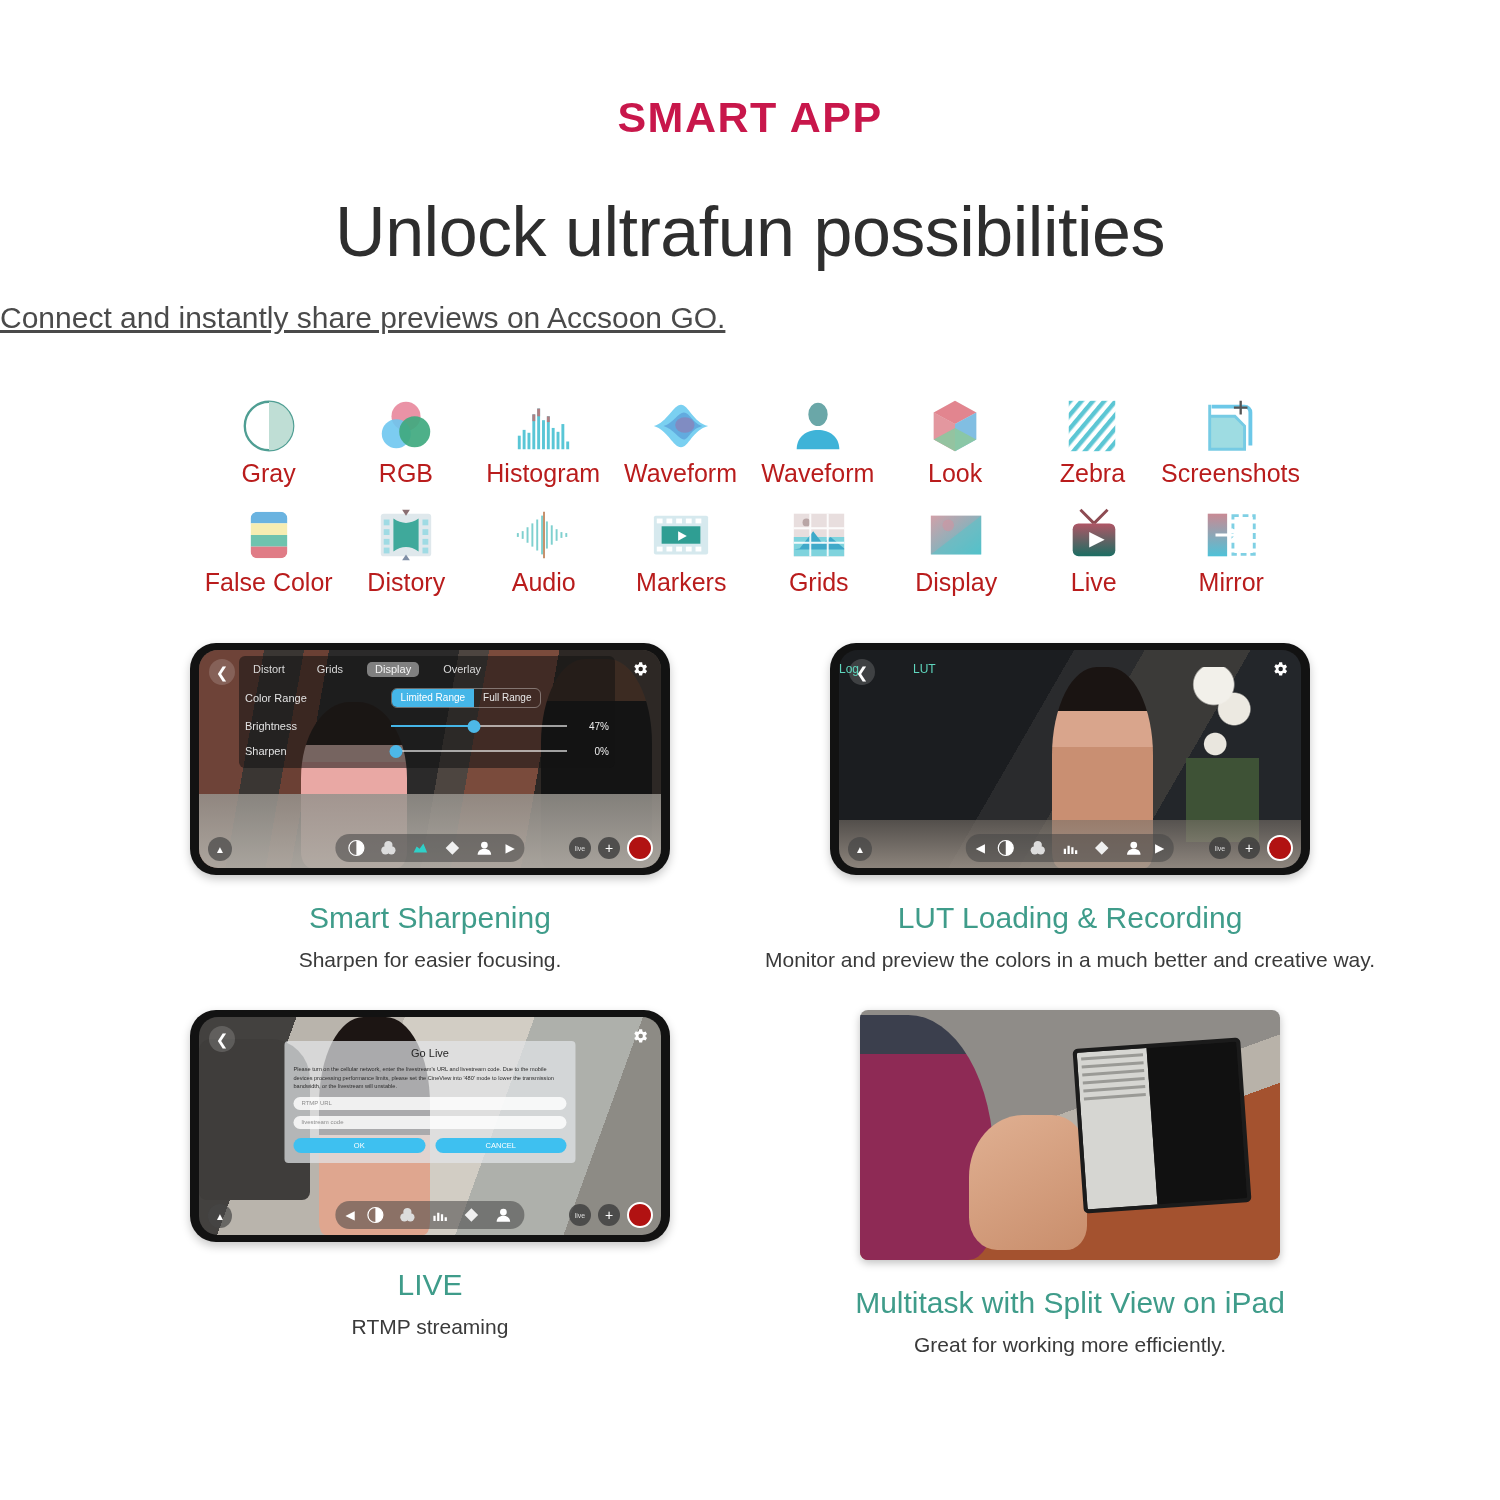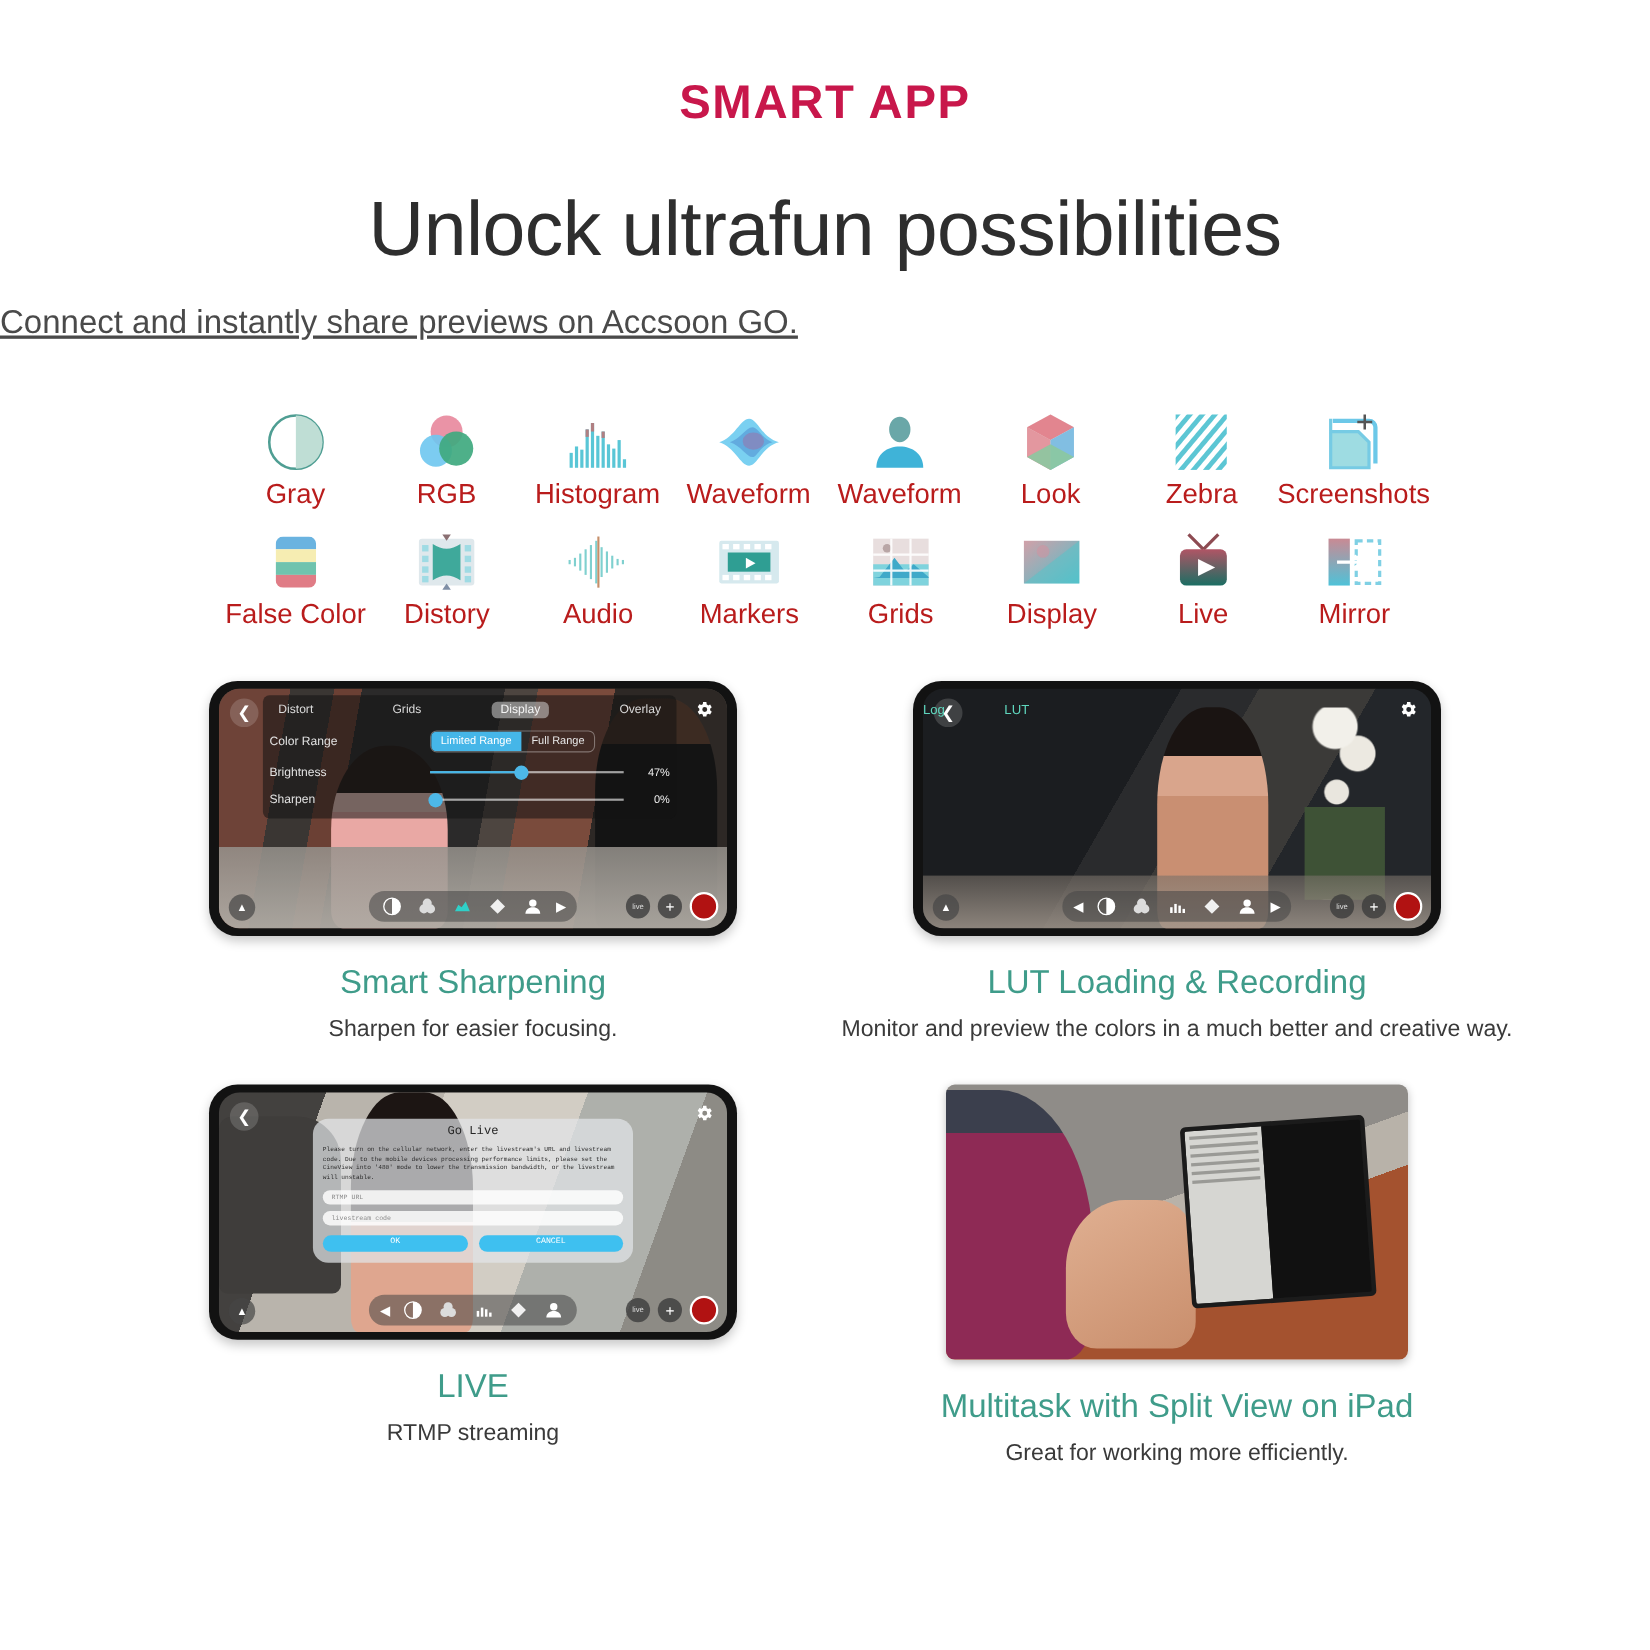--- a/index.html
+++ b/index.html
@@ -13,21 +13,21 @@
   }
   .page { width: 1500px; height: 1500px; position: relative; }
 
   
   .eyebrow {
     text-align: center;
     color: #c8174b;
     font-size: 43px;
     font-weight: bold;
     letter-spacing: 1.5px;
-    padding-top: 72px;
+    padding-top: 96px;
     line-height: 1;
   }
   .headline {
     text-align: center;
     font-size: 70px;
     font-weight: normal;
     color: #2e2e2e;
     letter-spacing: -0.5px;
     margin-top: 58px;
     line-height: 1;
@@ -173,21 +173,21 @@
   }
   .ui-gear{
     position:absolute; right:10px; top:8px; width:22px; height:22px;
     display:flex; align-items:center; justify-content:center; color:#fff;
   }
   .panel{
     position:absolute; left:40px; right:46px; top:6px;
     background: rgba(18,18,18,.55);
     padding: 6px 6px 10px 6px; border-radius:6px;
   }
-  .tabs{ display:flex; gap:16px; justify-content:space-between; align-items:center; }
+  .tabs{ display:flex; gap:16px; justify-content:flex-start; align-items:center; }
   .tab{ color:#d9d9d9; font-size:11px; padding:2px 8px; border-radius:5px; line-height:1; }
   .tab.active{ background: rgba(210,210,210,.55); color:#f4f4f4; }
   .row{ display:flex; align-items:center; margin-top:11px; }
   .row-label{ color:#e2e2e2; font-size:11px; width:40%; }
   .seg{ display:flex; border-radius:6px; overflow:hidden; border:1px solid rgba(255,255,255,.35); }
   .seg span{ font-size:10px; padding:3px 9px; color:#e8e8e8; line-height:1.2;}
   .seg span.on{ background:#45b6e8; color:#fff; }
   .slider{ position:relative; flex:1; height:14px; display:flex; align-items:center; margin-right:8px;}
   .slider .track{ position:absolute; left:0; right:0; height:2px; background:rgba(255,255,255,.6); }
   .slider .fill{ position:absolute; left:0; height:2px; background:#45b6e8; }
@@ -220,21 +220,21 @@
   .up-btn{
     position:absolute; left:9px; bottom:7px; width:24px; height:24px; border-radius:50%;
     background: rgba(70,70,70,.7); color:#fff; font-size:10px;
     display:flex; align-items:center; justify-content:center;
   }
 
   
   .dialog{
     position:absolute; left:50%; top:11%; transform:translateX(-50%);
     width:63%; background: rgba(226,229,232,.72);
-    border-radius:14px; padding:7px 9px 10px;font-family:Liberation Mono, monospace;
+    border-radius:4px; padding:7px 9px 10px;
   }
   .dlg-title{ text-align:center; font-size:11px; color:#262626; line-height:1; }
   .dlg-body{ font-size:5.6px; color:#2c2c2c; line-height:1.55; margin-top:6px; text-align:left; }
   .dlg-input{
     height:13px; background:rgba(255,255,255,.82); border-radius:7px; margin-top:6px;
     display:flex; align-items:center; padding:0 8px; font-size:6px; color:#8d8d8d;
   }
   .dlg-btns{ display:flex; gap:10px; margin-top:9px; }
   .dlg-btn{
     flex:1; height:15px; border-radius:8px; background:#3ec0f0; color:#fff;

